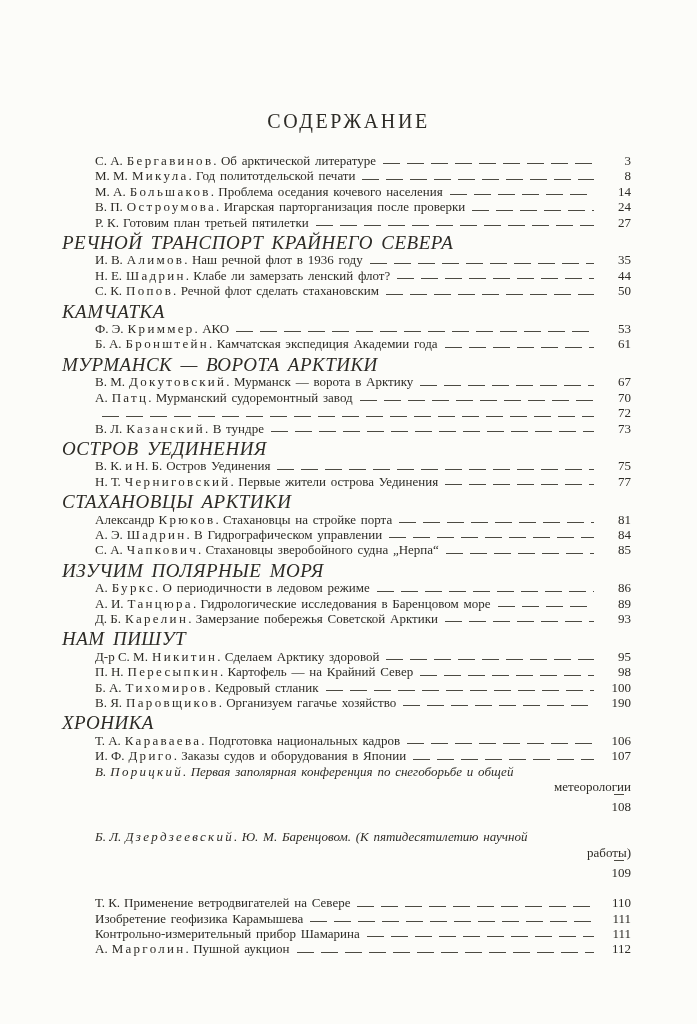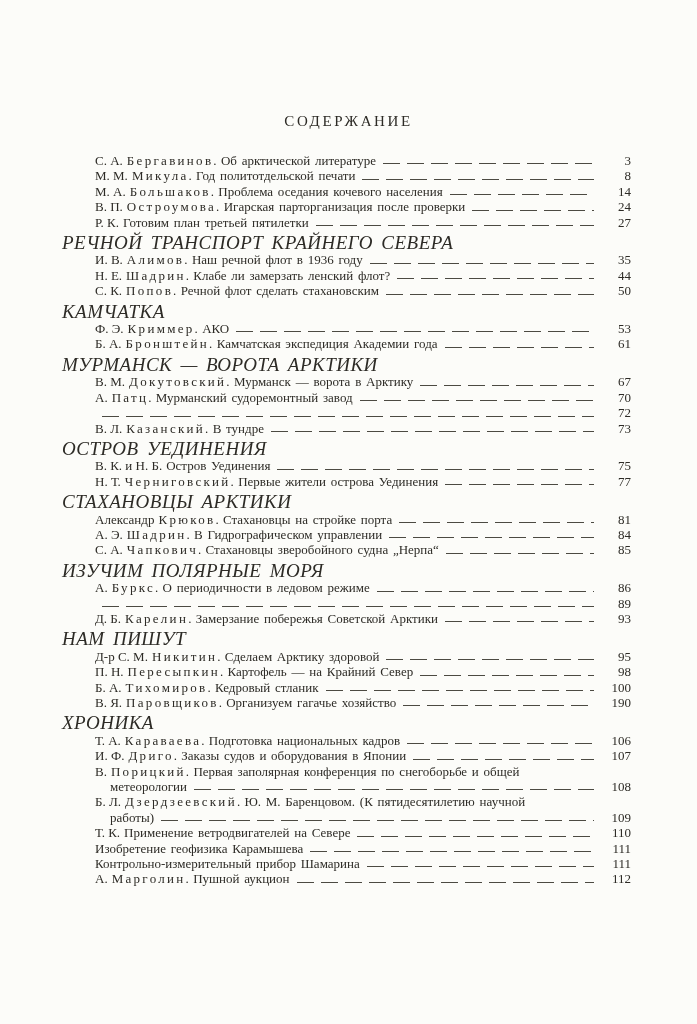--- a/index.html
+++ b/index.html
@@ -14,21 +14,21 @@
   }
   .page {
     position: relative;
     width: 697px; height: 1024px;
     background: #fcfcf9;
   }
   .title {
     margin: 0;
     padding-top: 110px;
     text-align: center;
-    font-size: 15px;
+    font-size: 20px;
     font-weight: normal;
     letter-spacing: 2.6px;
     line-height: 23px;
     color: #2d2b26;
   }
   .toc {
     margin: 20px 0 0 62px;
     width: 569px;
     font-size: 13px;
   }
@@ -41,26 +41,27 @@
     line-height: 15.4px;
     margin: 0 0 2px 0;
   }
   .entry {
     display: flex;
     align-items: baseline;
     padding-left: 33px;
     line-height: 15.4px;
   }
   .entry.multi { display: block; }
-  .entry .l1 { line-height: 15.4px; }
+  .entry .l1 { line-height: 15.4px; font-style: italic; }
   .entry .l2 {
     display: flex;
     align-items: flex-end;
     padding-left: 15px;
     line-height: 15.4px;
+    flex-direction: column;
   }
   .pre { margin-right: 4px; }
   .sp  { letter-spacing: 2.3px; margin-right: 2px; }
   .ti  { word-spacing: 1.5px; }
   .leader {
     flex: 1 1 auto;
     min-width: 10px;
     height: 1px;
     align-self: flex-end;
     margin: 0 7px 4px 7px;
@@ -190,20 +191,21 @@
         </div>
       </section>
       <section class="section">
         <div class="heading">ИЗУЧИМ ПОЛЯРНЫЕ МОРЯ</div>
         <div class="entry">
           <span class="entry-text"><span class="pre">А.</span><span class="sp">Буркс.</span><span class="ti">О периодичности в ледовом режиме</span></span>
           <span class="leader"></span>
           <span class="page-num">86</span>
         </div>
         <div class="entry">
+          <span class="entry-text"><span class="pre">А. И.</span><span class="sp">Танцюра.</span><span class="ti">Гидрологические исследования в Баренцовом море</span></span>
           <span class="leader"></span>
           <span class="page-num">89</span>
         </div>
         <div class="entry">
           <span class="entry-text"><span class="pre">Д. Б.</span><span class="sp">Карелин.</span><span class="ti">Замерзание побережья Советской Арктики</span></span>
           <span class="leader"></span>
           <span class="page-num">93</span>
         </div>
       </section>
       <section class="section">

